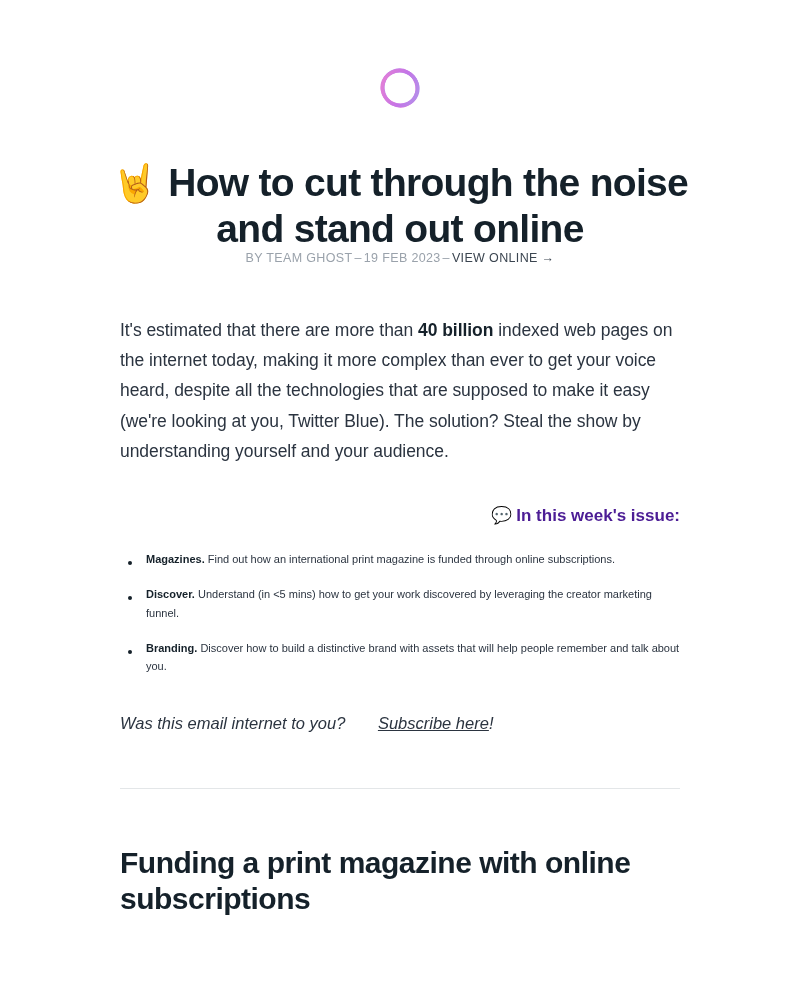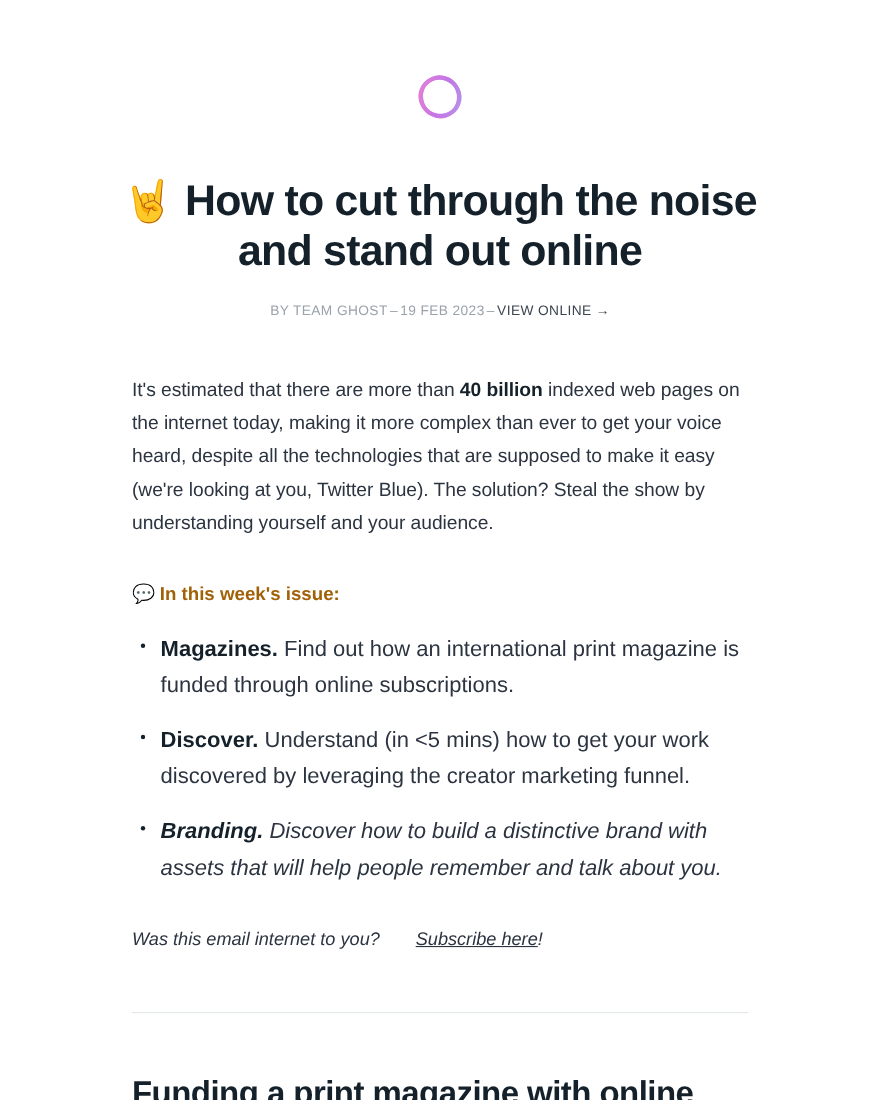--- a/index.html
+++ b/index.html
@@ -49,21 +49,20 @@
     color: #15212a;
   }
   .title-emoji {
     font-size: 37px;
     letter-spacing: 0;
   }
 
   
   .byline {
     text-align: center;
-    margin-top: 24px;
     font-size: 12.5px;
     letter-spacing: 0.35px;
     color: #9aa2ab;
     font-weight: 400;
   }
   .byline .dash { color: #9aa2ab; padding: 0 2px; }
   .byline .view-online {
     color: #3b4550;
     text-decoration: none;
     font-weight: 400;
@@ -82,41 +81,42 @@
     color: #2b3440;
     letter-spacing: -0.05px;
   }
   .content p.lede b { font-weight: 700; color: #15212a; }
 
   .issue-head {
     margin: 37px 0 0 0;
     font-size: 17px;
     line-height: 1.5;
     font-weight: 700;
-    color: #a16207;
+    color: #4c1d95;
+    text-align: right;
   }
   .issue-head .em {
     font-weight: 400;
     margin-right: 4px;
   }
 
   ul.issue-list {
     margin: 22px 0 0 0;
     padding: 0;
     list-style: none;
   }
   ul.issue-list li {
     position: relative;
     padding-left: 26px;
     margin-bottom: 17px;
-    font-size: 20px;
+    font-size: 11px;
     line-height: 1.65;
     color: #2b3440;
   }
-  ul.issue-list li:last-child { margin-bottom: 0; font-style: italic; }
+  ul.issue-list li:last-child { margin-bottom: 0; }
   ul.issue-list li::before {
     content: "";
     position: absolute;
     left: 8px;
     top: 11px;
     width: 4px;
     height: 4px;
     border-radius: 50%;
     background: #15212a;
   }

